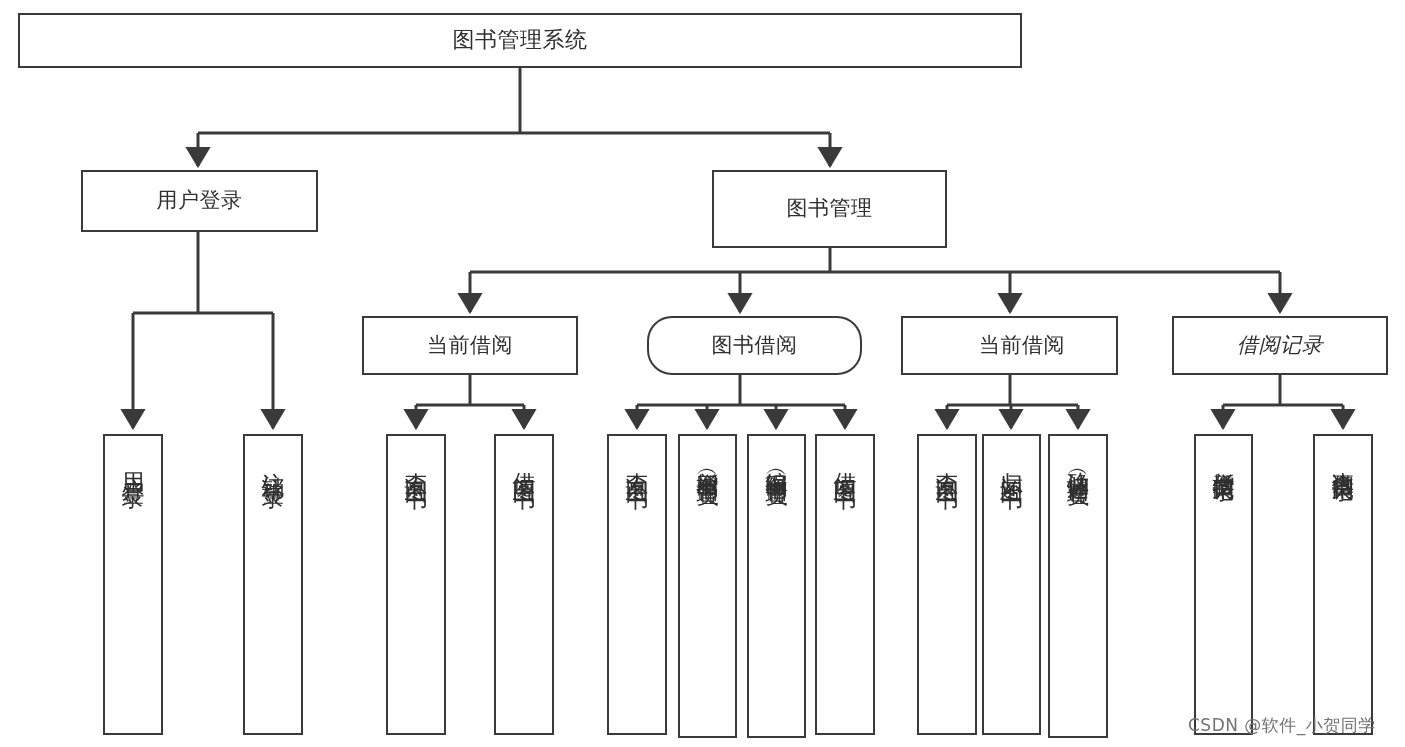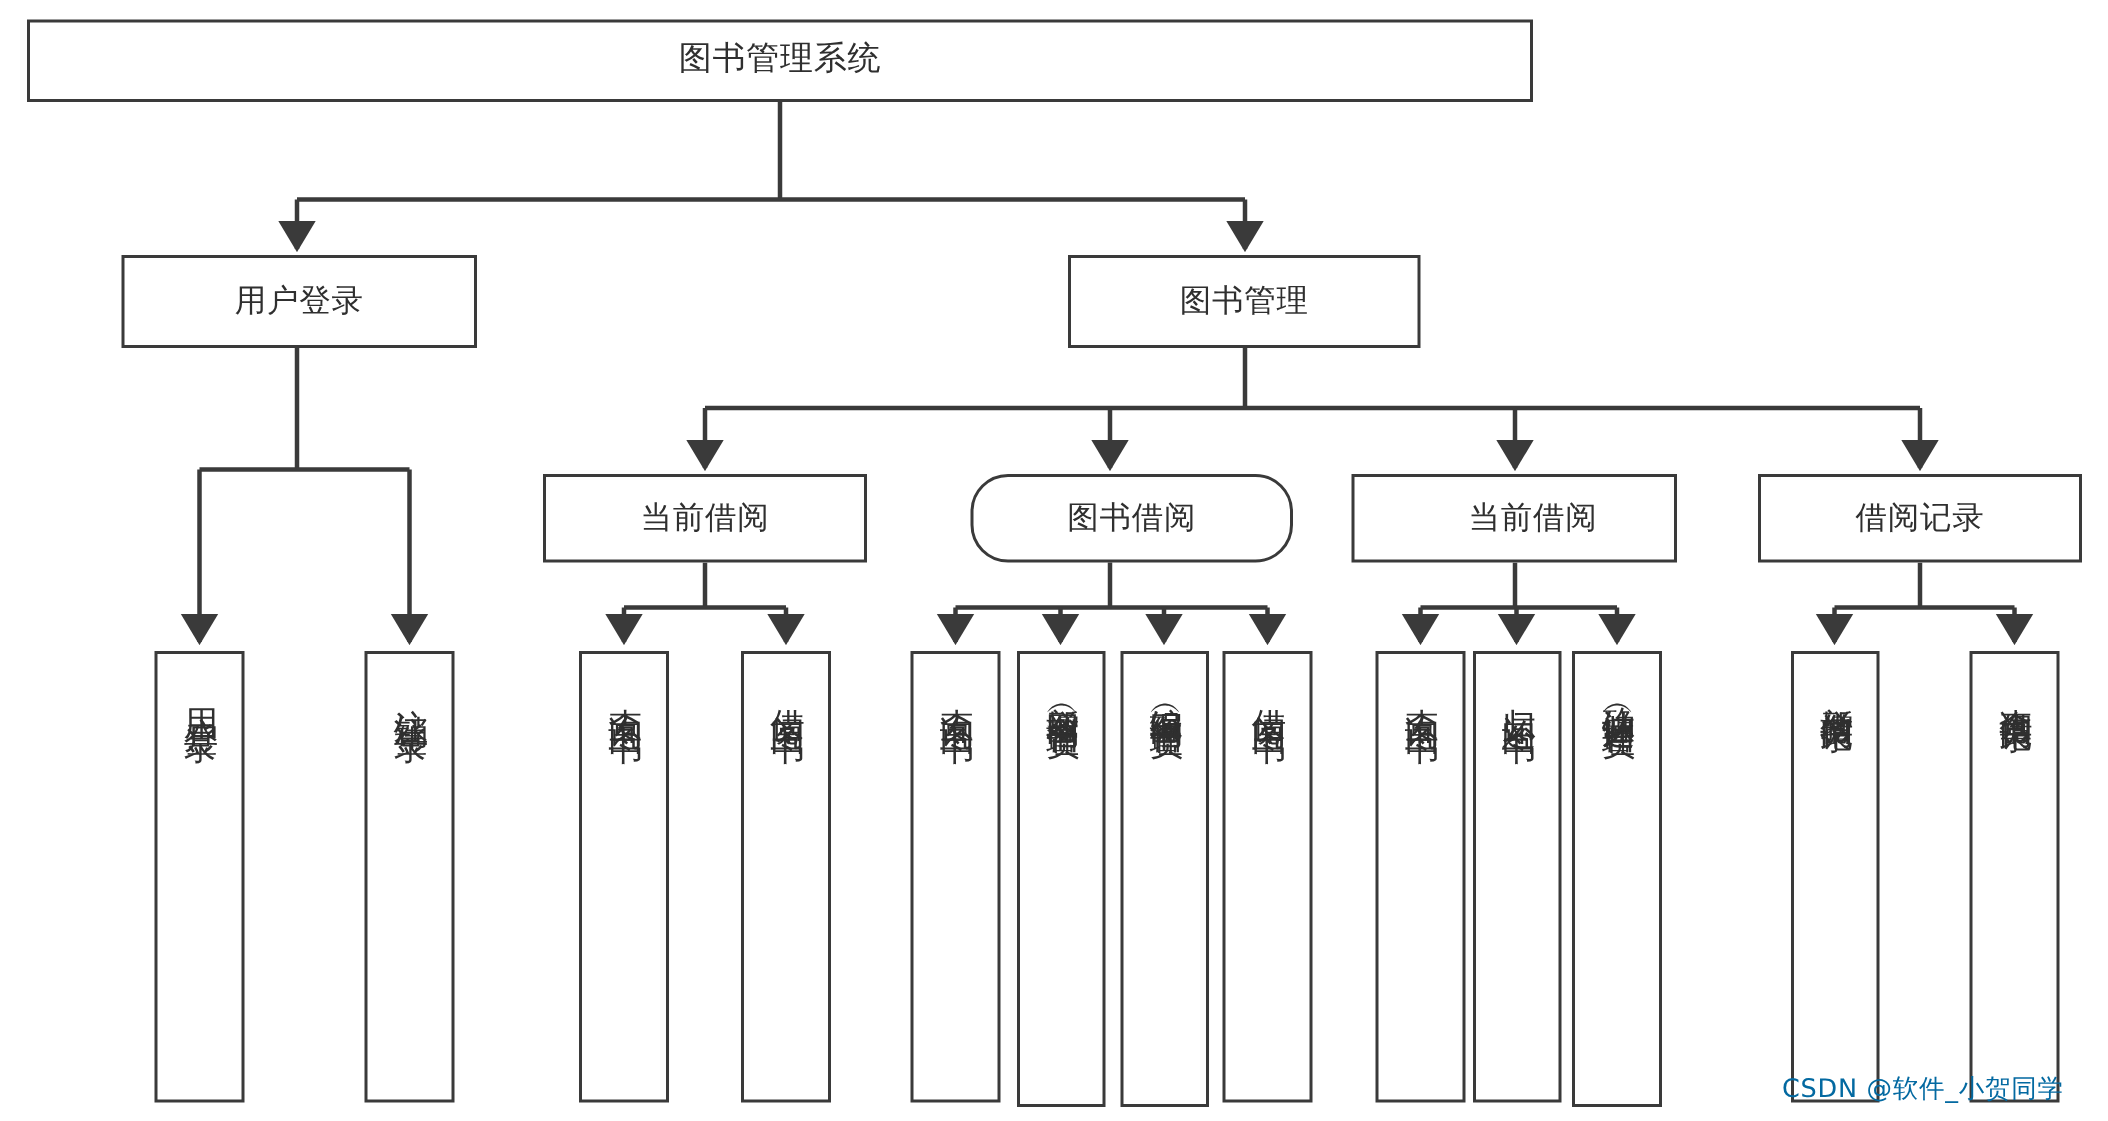--- a/index.html
+++ b/index.html
@@ -62,21 +62,21 @@
     line-height: 1;
     white-space: nowrap;
   }
   .node.vertical.tight .node-label {
     letter-spacing: 2px;
     font-size: 22px;
   }
   .node.root .node-label { font-size: 22px; }
   .watermark {
     position: absolute;
-    color: #0369a1;
+    color: #737373;
     font-size: 17px;
     letter-spacing: 0.5px;
     white-space: nowrap;
     user-select: none;
   }
 </style>
 </head>
 <body>
 
 <div id="canvas">
@@ -149,34 +149,34 @@
 
   <div class="node-layer">
 
     <div class="node root" style="left:18px; top:13px; width:1004px; height:55px;">
       <span class="node-label">图书管理系统</span>
     </div>
 
     <div class="node" style="left:81px; top:170px; width:237px; height:62px;">
       <span class="node-label">用户登录</span>
     </div>
-    <div class="node" style="left:712px; top:170px; width:235px; height:62px;">
+    <div class="node" style="left:712px; top:170px; width:235px; height:78px;">
       <span class="node-label">图书管理</span>
     </div>
 
     <div class="node" style="left:362px; top:316px; width:216px; height:59px;">
       <span class="node-label">当前借阅</span>
     </div>
     <div class="node" style="left:647px; top:316px; width:215px; height:59px;border-radius:25px;">
       <span class="node-label">图书借阅</span>
     </div>
     <div class="node" style="left:901px; top:316px; width:217px; height:59px;padding-left:25px;">
       <span class="node-label">当前借阅</span>
     </div>
-    <div class="node" style="left:1172px; top:316px; width:216px; height:59px;">
+    <div class="node" style="left:1172px; top:316px; width:216px; height:59px;font-style:italic;">
       <span class="node-label">借阅记录</span>
     </div>
 
     <div class="node vertical" style="left:103px; top:434px; width:60px; height:301px;">
       <span class="node-label">用户登录</span>
     </div>
     <div class="node vertical" style="left:243px; top:434px; width:60px; height:301px;">
       <span class="node-label">注销登录</span>
     </div>
 

